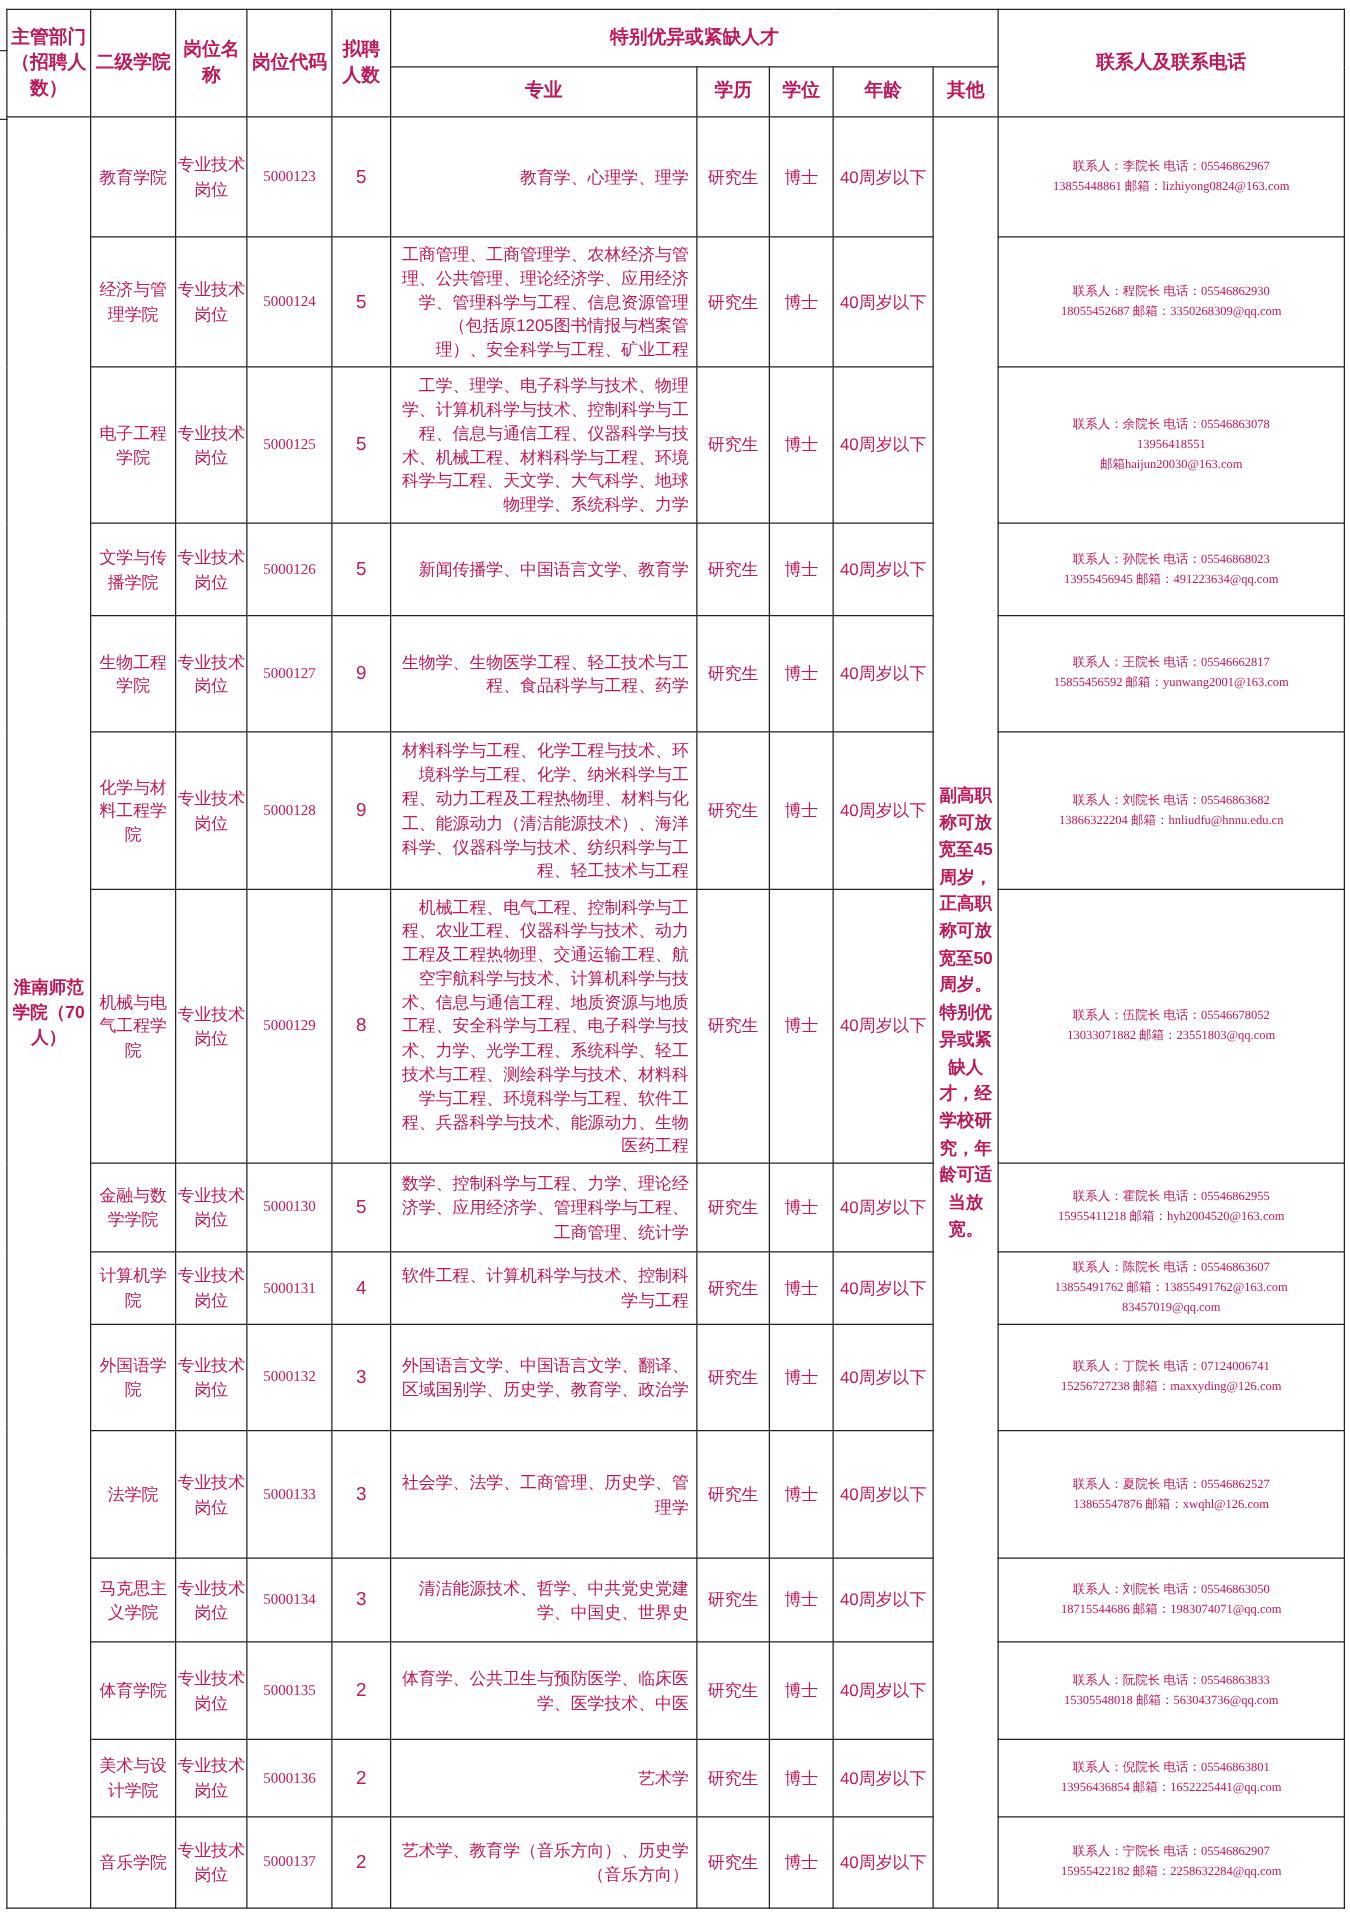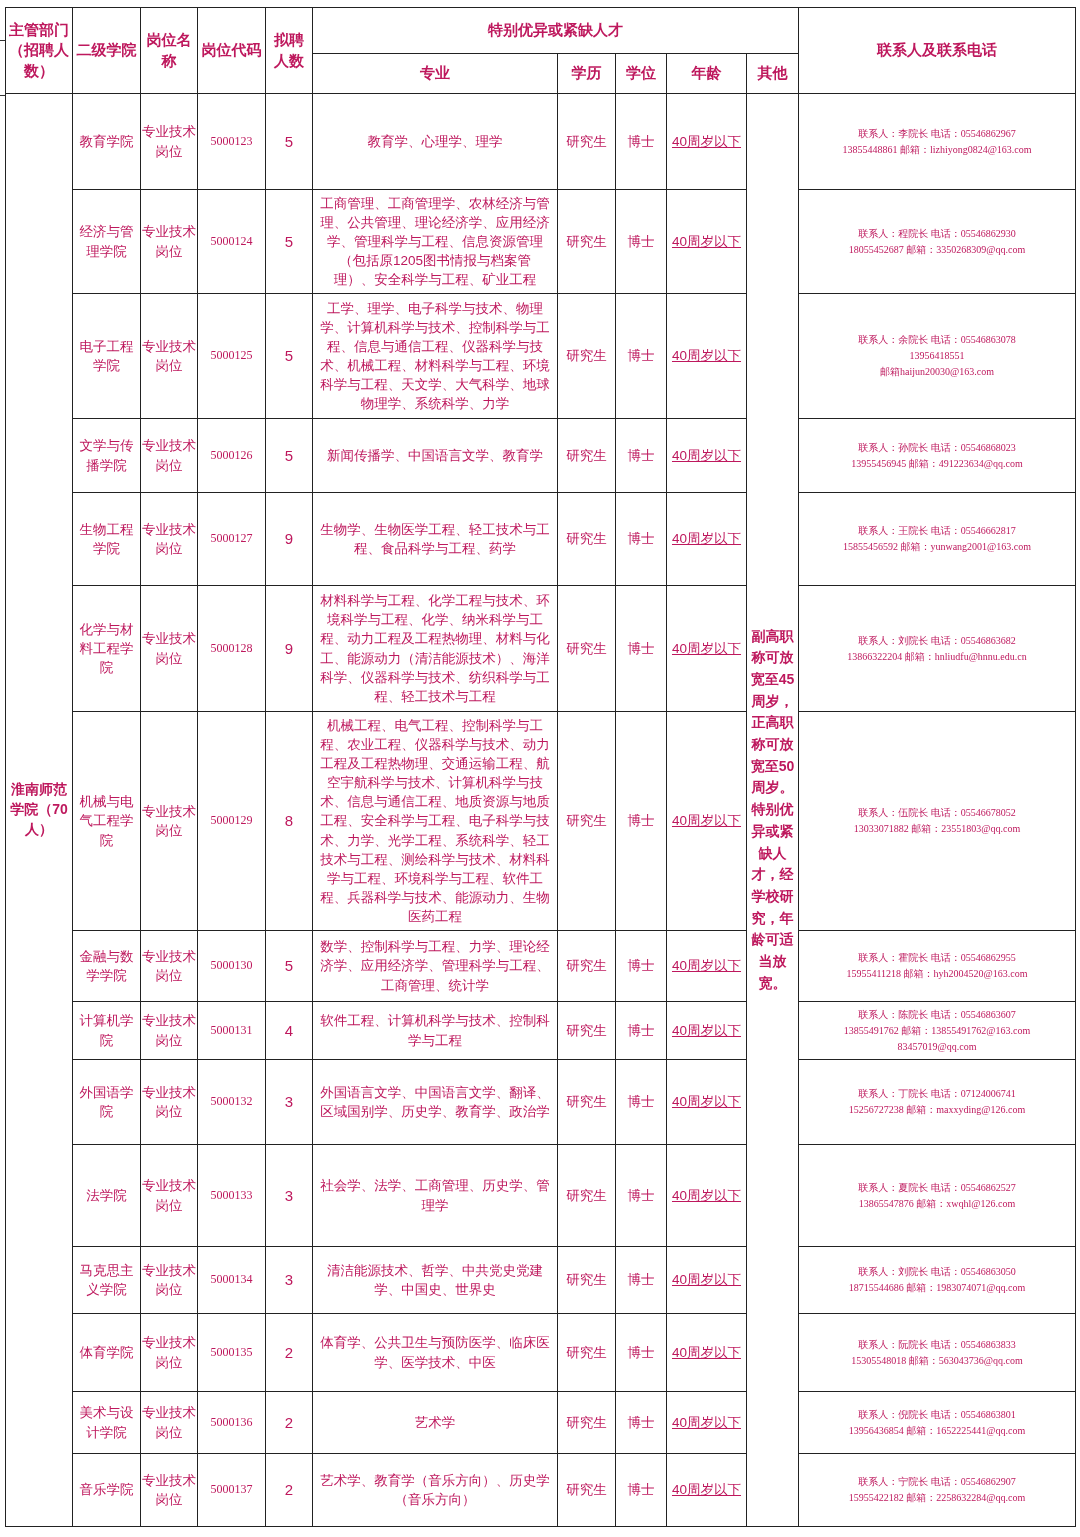--- a/index.html
+++ b/index.html
@@ -11,22 +11,22 @@
         width:1070px;}
   .recruit th,.recruit td{border:1px solid #222;vertical-align:middle;text-align:center;
         padding:2px 3px;box-sizing:border-box;word-break:break-all;}
   .recruit th{font-weight:bold;font-size:15px;line-height:1.35;padding:2px 2px;}
   .recruit td{font-size:13.5px;line-height:1.42;}
   td.c-dept{font-weight:bold;font-size:14px;padding:2px 1px;margin-left:28px;}
   td.c-college{padding:2px 2px;}
   td.c-pos{padding:2px 1px;}
   td.c-code{font-family:Liberation Serif, serif;font-size:12px;text-align:center;}
   td.c-count{font-size:15px;}
-  td.c-major{text-align:center;padding:3px 6px;}
-  td.c-age{padding:2px 1px;text-decoration:underline;}
+  td.c-major{text-align:right;padding:3px 6px;}
+  td.c-age{padding:2px 1px;}
   td.c-other{font-weight:bold;padding:2px 2px;font-size:14px;line-height:1.55;margin-left:48px;}
   td.c-contact{font-family:"Liberation Serif",serif;font-size:10px;line-height:1.6;padding:3px 4px;}
   td.c-contact .cl{display:block;}
 </style>
 </head>
 <body>
 
 <div class="page">
   <div class="edge-tick" style="top:40px"></div>
   <div class="edge-tick" style="top:95px"></div>

